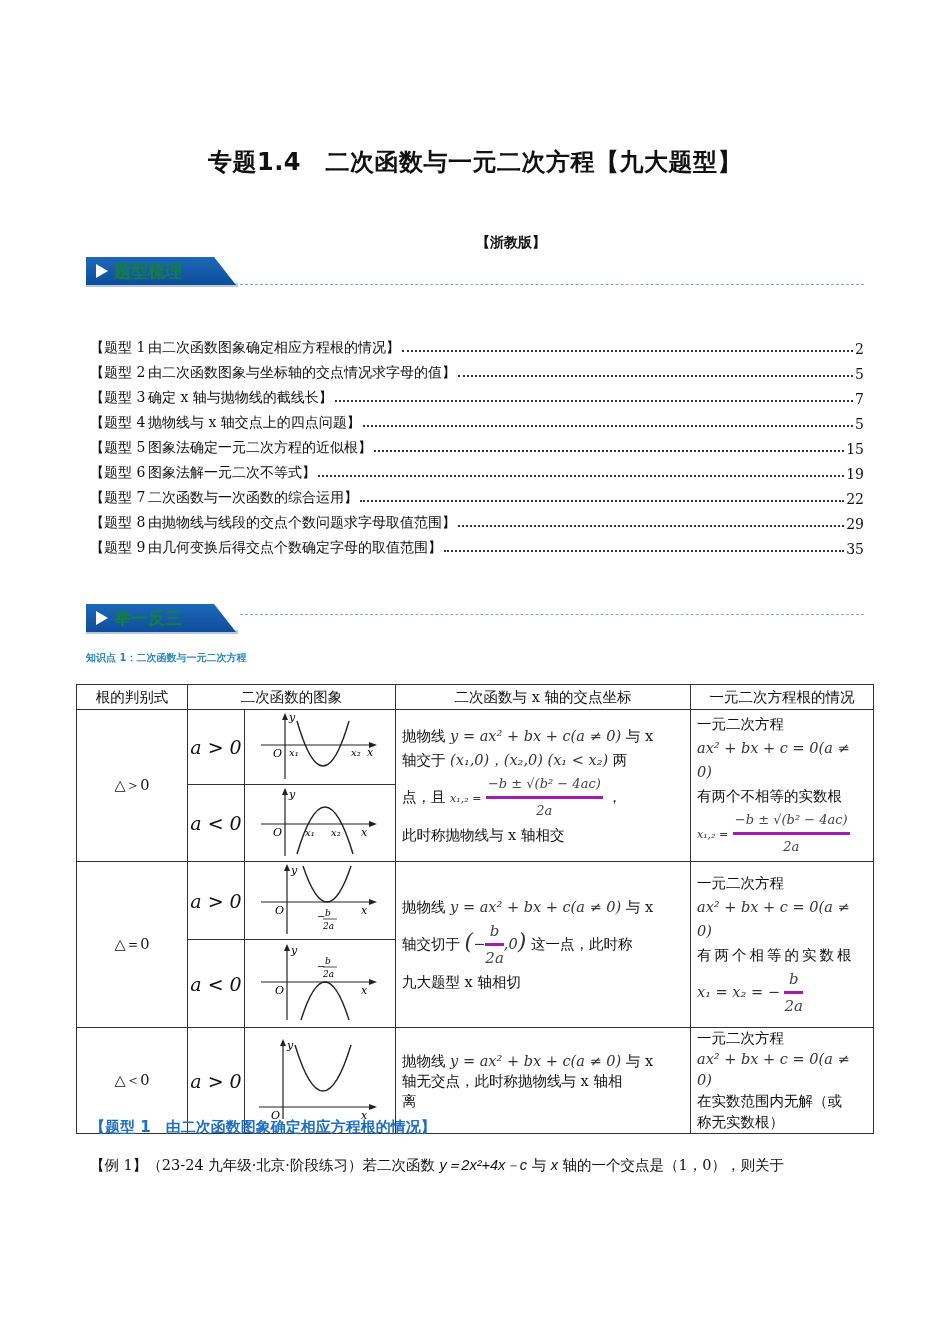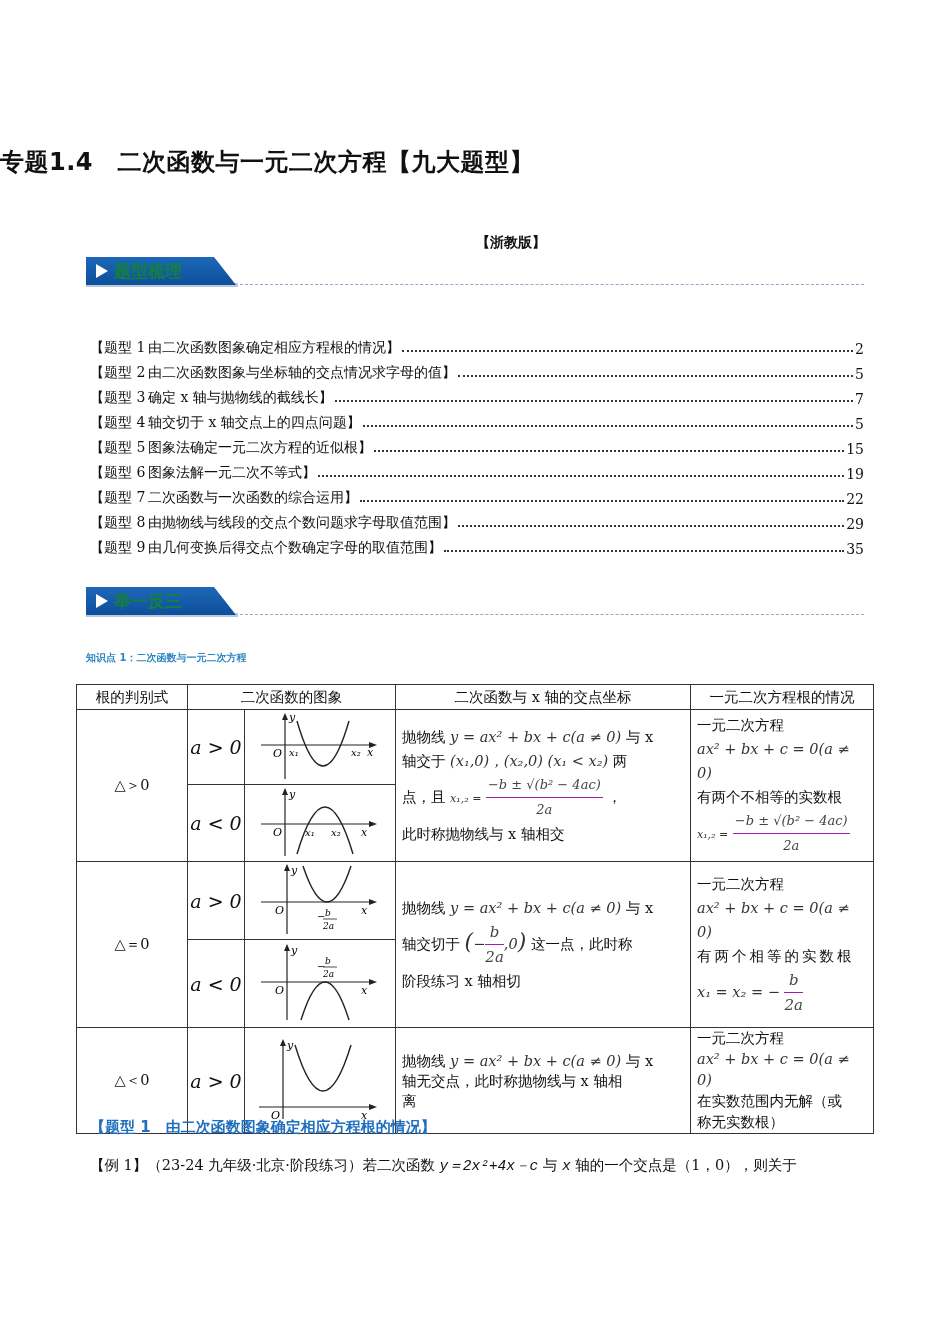--- a/index.html
+++ b/index.html
@@ -1,19 +1,19 @@
 <!DOCTYPE html>
 <html><head>
 <meta charset="utf-8">
 <style>
   html, body { margin:0; padding:0; background:#ffffff; }
   body { width:950px; height:1344px; position:relative; overflow:hidden;
          font-family:"DejaVu Serif","Liberation Serif",serif; color:#111; }
   .abs { position:absolute; }
-  .title { left:0; width:950px; top:146px; text-align:left; font-size:24px; font-weight:bold;
+  .title { left:0; width:950px; top:146px; text-align:center; font-size:24px; font-weight:bold;
            font-family:"DejaVu Sans","Liberation Sans",sans-serif; letter-spacing:0.5px; }
   .edition { left:0; width:950px; top:234px; text-align:center; font-size:14px; font-weight:bold;
              font-family:"DejaVu Sans","Liberation Sans",sans-serif;padding-left:36px; }
   .banner { left:86px; height:28px; width:150px; }
   .banner .tab { position:absolute; left:0; top:0; height:28px; width:150px;
      background:linear-gradient(180deg,#1d68b9 0%,#0e4e9a 100%);
      clip-path:polygon(0 0, 128px 0, 150px 28px, 0 28px); }
   .banner .shadow { position:absolute; left:0; top:26px; height:4px; width:152px; background:#b9c9dc; }
   .banner .label { position:absolute; left:10px; top:3px; color:#15803d; font-size:17px; font-weight:bold;
      font-family:"DejaVu Sans","Liberation Sans",sans-serif; white-space:nowrap; }
@@ -32,27 +32,27 @@
         font-size:14.5px; }
   table.main td { border:1.5px solid #333; padding:0; vertical-align:middle; }
   .hdr td { height:24px; text-align:center; }
   .c1 { width:110px; text-align:center; }
   .c2 { width:56px; text-align:center; font-style:italic; font-size:19px; }
   .c3 { width:150px; text-align:center; }
   .c4 { width:282px; padding:0 6px !important; }
   .c5 { padding:0 6px !important; }
   .math { font-style:italic; font-family:"DejaVu Serif","Liberation Serif",serif; color:#333; }
   .frac { display:inline-block; vertical-align:middle; text-align:center; font-style:italic; font-size:13px; color:#444; }
-  .frac .n { display:block; border-bottom:1px solid #a21caf; padding:0 2px; }
+  .frac .n { display:block; border-bottom:3px solid #a21caf; padding:0 2px; }
   .frac .d { display:block; }
   .cell-text { line-height:24px; font-size:14.5px; }
   .section-head { left:90px; top:1118px; font-size:15px; font-weight:bold; color:#1f6fc0;
         font-family:"DejaVu Sans","Liberation Sans",sans-serif; }
   .example { left:90px; top:1156px; font-size:14.5px; white-space:nowrap; }
-  .example i { font-family:Liberation Mono, monospace;margin-top:23px; }
+  .example i { font-family:Liberation Sans, sans-serif;margin-top:23px; }
   svg text { font-family:"DejaVu Serif","Liberation Serif",serif; font-style:italic; }
 </style>
 </head>
 <body>
 
 <div class="abs title">专题1.4　二次函数与一元二次方程【九大题型】</div>
 <div class="abs edition">【浙教版】</div>
 
 <div class="abs banner" style="top:257px;">
   <div class="shadow"></div>
@@ -71,21 +71,21 @@
       <span class="lbl"><span class="num">【题型 2</span><span>由二次函数图象与坐标轴的交点情况求字母的值】</span></span>
       <span class="dots"></span>
       <span class="pg">5</span>
     </div>
   <div class="toc-row">
       <span class="lbl"><span class="num">【题型 3</span><span>确定 x 轴与抛物线的截线长】</span></span>
       <span class="dots"></span>
       <span class="pg">7</span>
     </div>
   <div class="toc-row">
-      <span class="lbl"><span class="num">【题型 4</span><span>轴交切于 x 轴交点上的四点问题】</span></span>
+      <span class="lbl"><span class="num">【题型 4</span><span>抛物线与 x 轴交点上的四点问题】</span></span>
       <span class="dots"></span>
       <span class="pg">5</span>
     </div>
   <div class="toc-row">
       <span class="lbl"><span class="num">【题型 5</span><span>图象法确定一元二次方程的近似根】</span></span>
       <span class="dots"></span>
       <span class="pg">15</span>
     </div>
   <div class="toc-row">
       <span class="lbl"><span class="num">【题型 6</span><span>图象法解一元二次不等式】</span></span>
@@ -102,21 +102,21 @@
       <span class="dots"></span>
       <span class="pg">29</span>
     </div>
   <div class="toc-row">
       <span class="lbl"><span class="num">【题型 9</span><span>由几何变换后得交点个数确定字母的取值范围】</span></span>
       <span class="dots"></span>
       <span class="pg">35</span>
     </div>
 </div>
 
-<div class="abs banner" style="top:587px;padding-left:16px;">
+<div class="abs banner" style="top:604px;padding-left:16px;">
   <div class="shadow"></div>
   <div class="tab"></div>
   <div class="label"><span class="tri"></span><span>举一反三</span></div>
 </div>
 <div class="abs dash" style="top:614px;"></div>
 
 <div class="abs kp">知识点 1：二次函数与一元二次方程</div>
 
 <table class="main">
   <tbody>
@@ -207,21 +207,21 @@
       </svg>
     </td>
     <td class="c4" rowspan="2">
       <div class="cell-text">
         <span>抛物线</span>
         <span class="math">y = ax² + bx + c(a ≠ 0)</span>
         <span>与 x</span><br>
         <span>轴交切于</span>
         <span class="math" style="font-size:22px;">(</span><span class="math">−</span><span class="frac" style="font-size:15px;"><span class="n">b</span><span class="d">2a</span></span><span class="math">,0</span><span class="math" style="font-size:22px;">)</span>
         <span>这一点，此时称</span><br>
-        <span>阶段练习 x 轴相切</span>
+        <span>九大题型 x 轴相切</span>
       </div>
     </td>
     <td class="c5" rowspan="2">
       <div class="cell-text">
         <span>一元二次方程</span><br>
         <span class="math">ax² + bx + c = 0(a ≠ 0)</span><br>
         <span style="letter-spacing:3px;">有两个相等的实数根</span><br>
         <span class="math">x₁ = x₂ = −</span>
         <span class="frac" style="font-size:15px;"><span class="n">b</span><span class="d">2a</span></span>
       </div>

